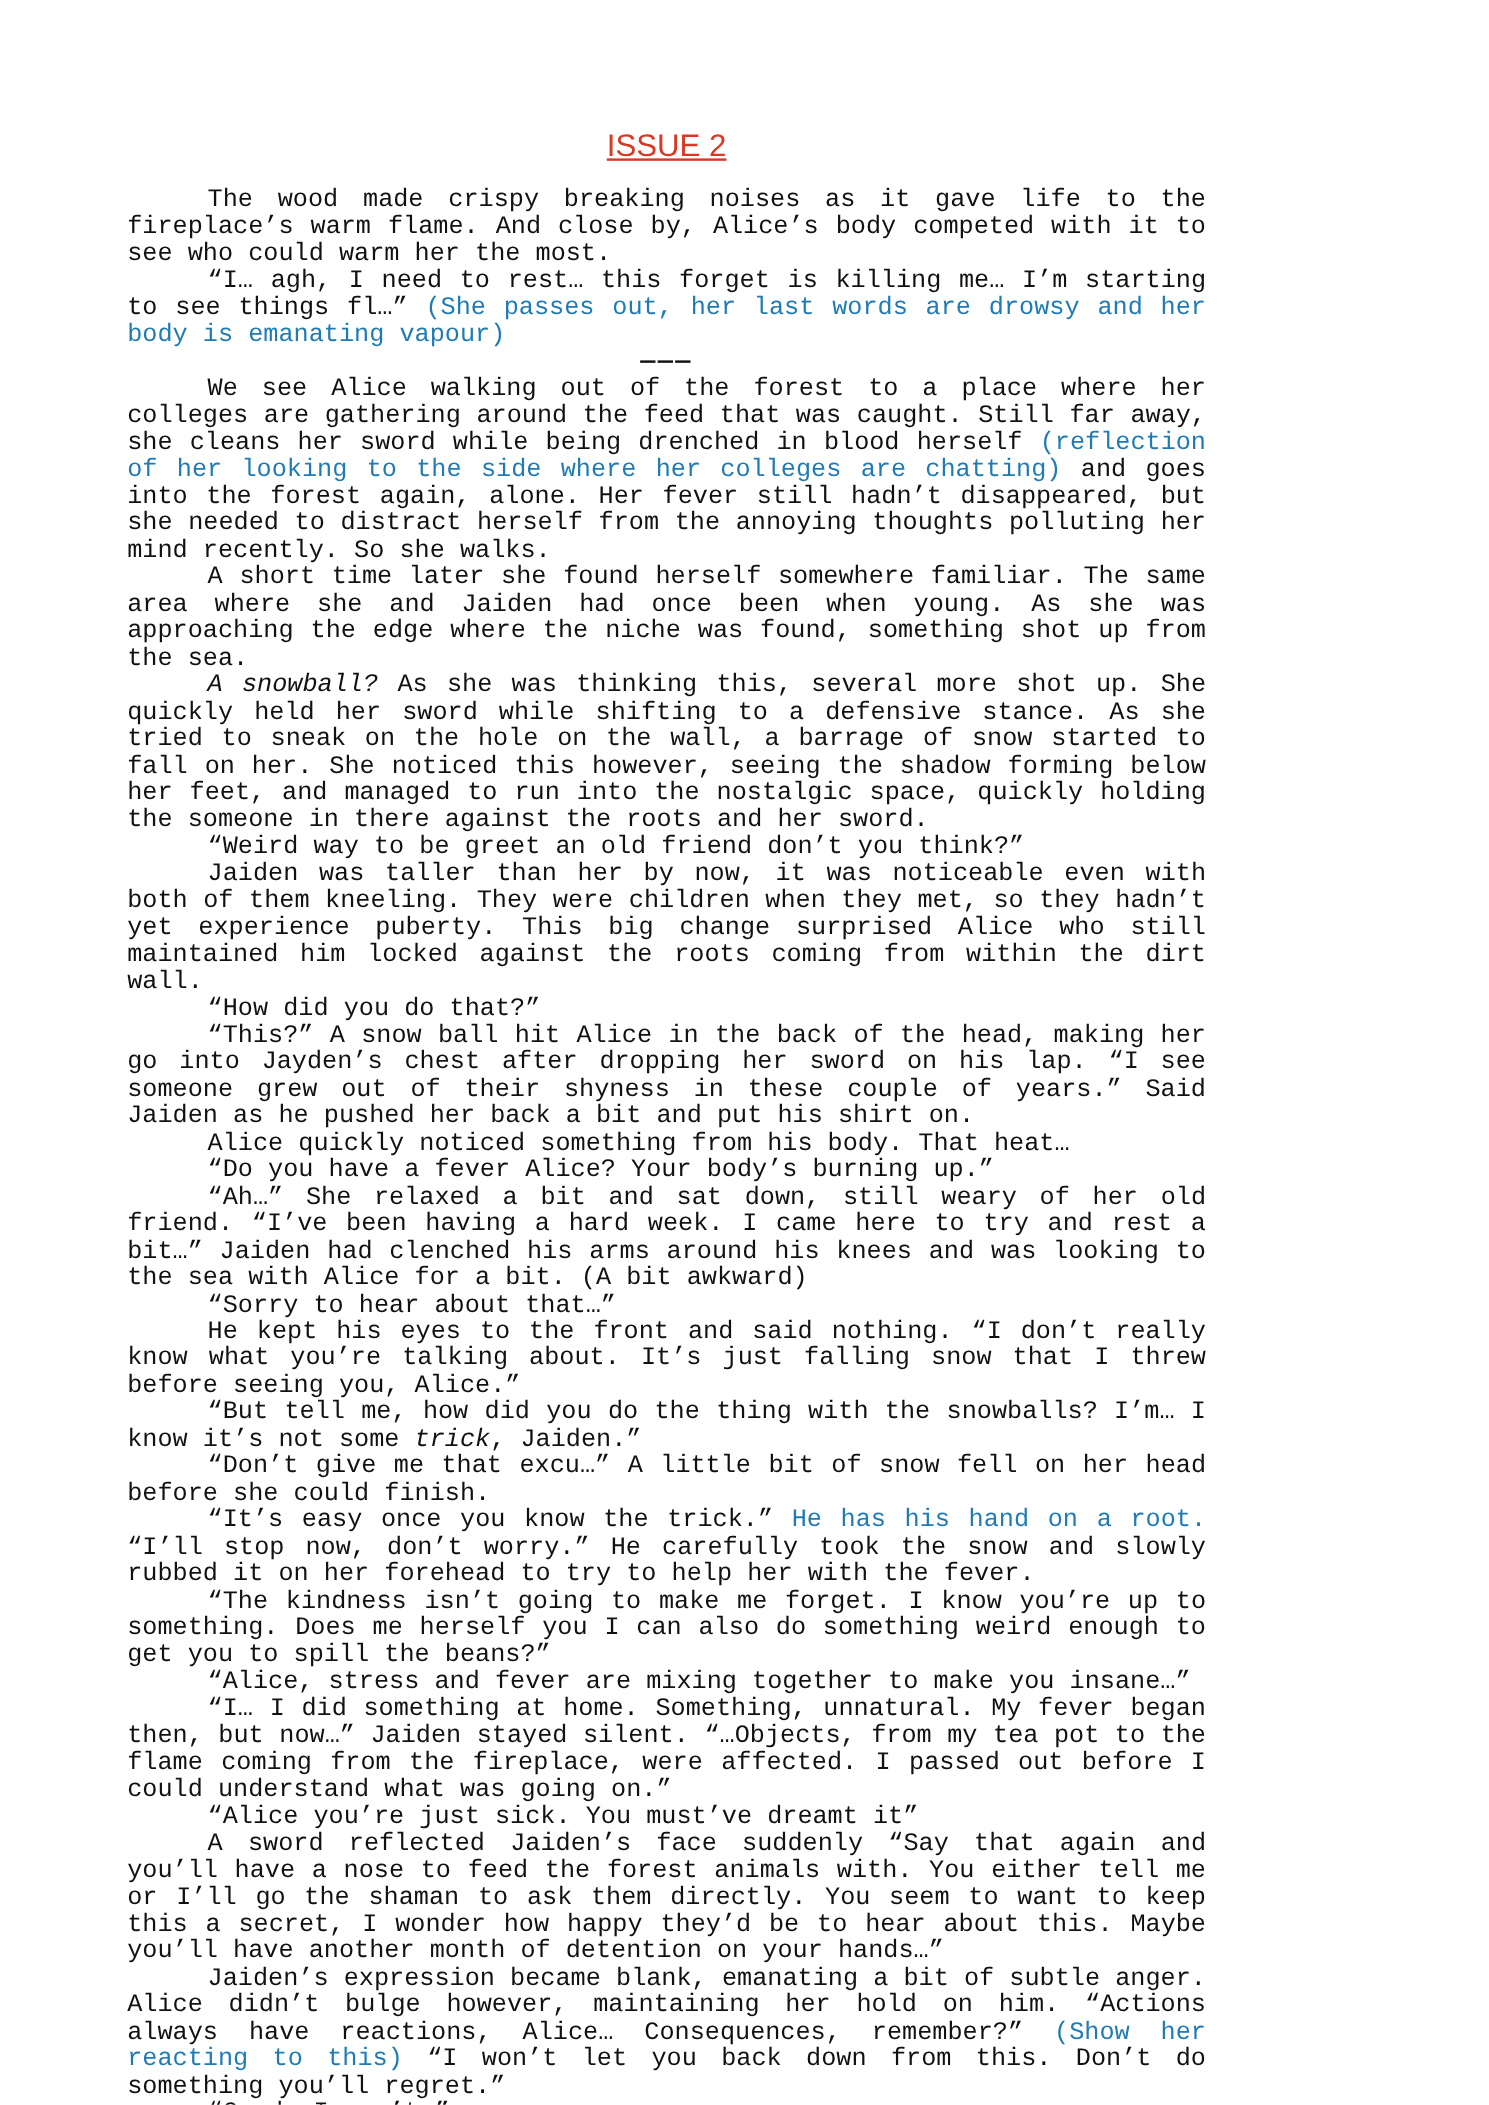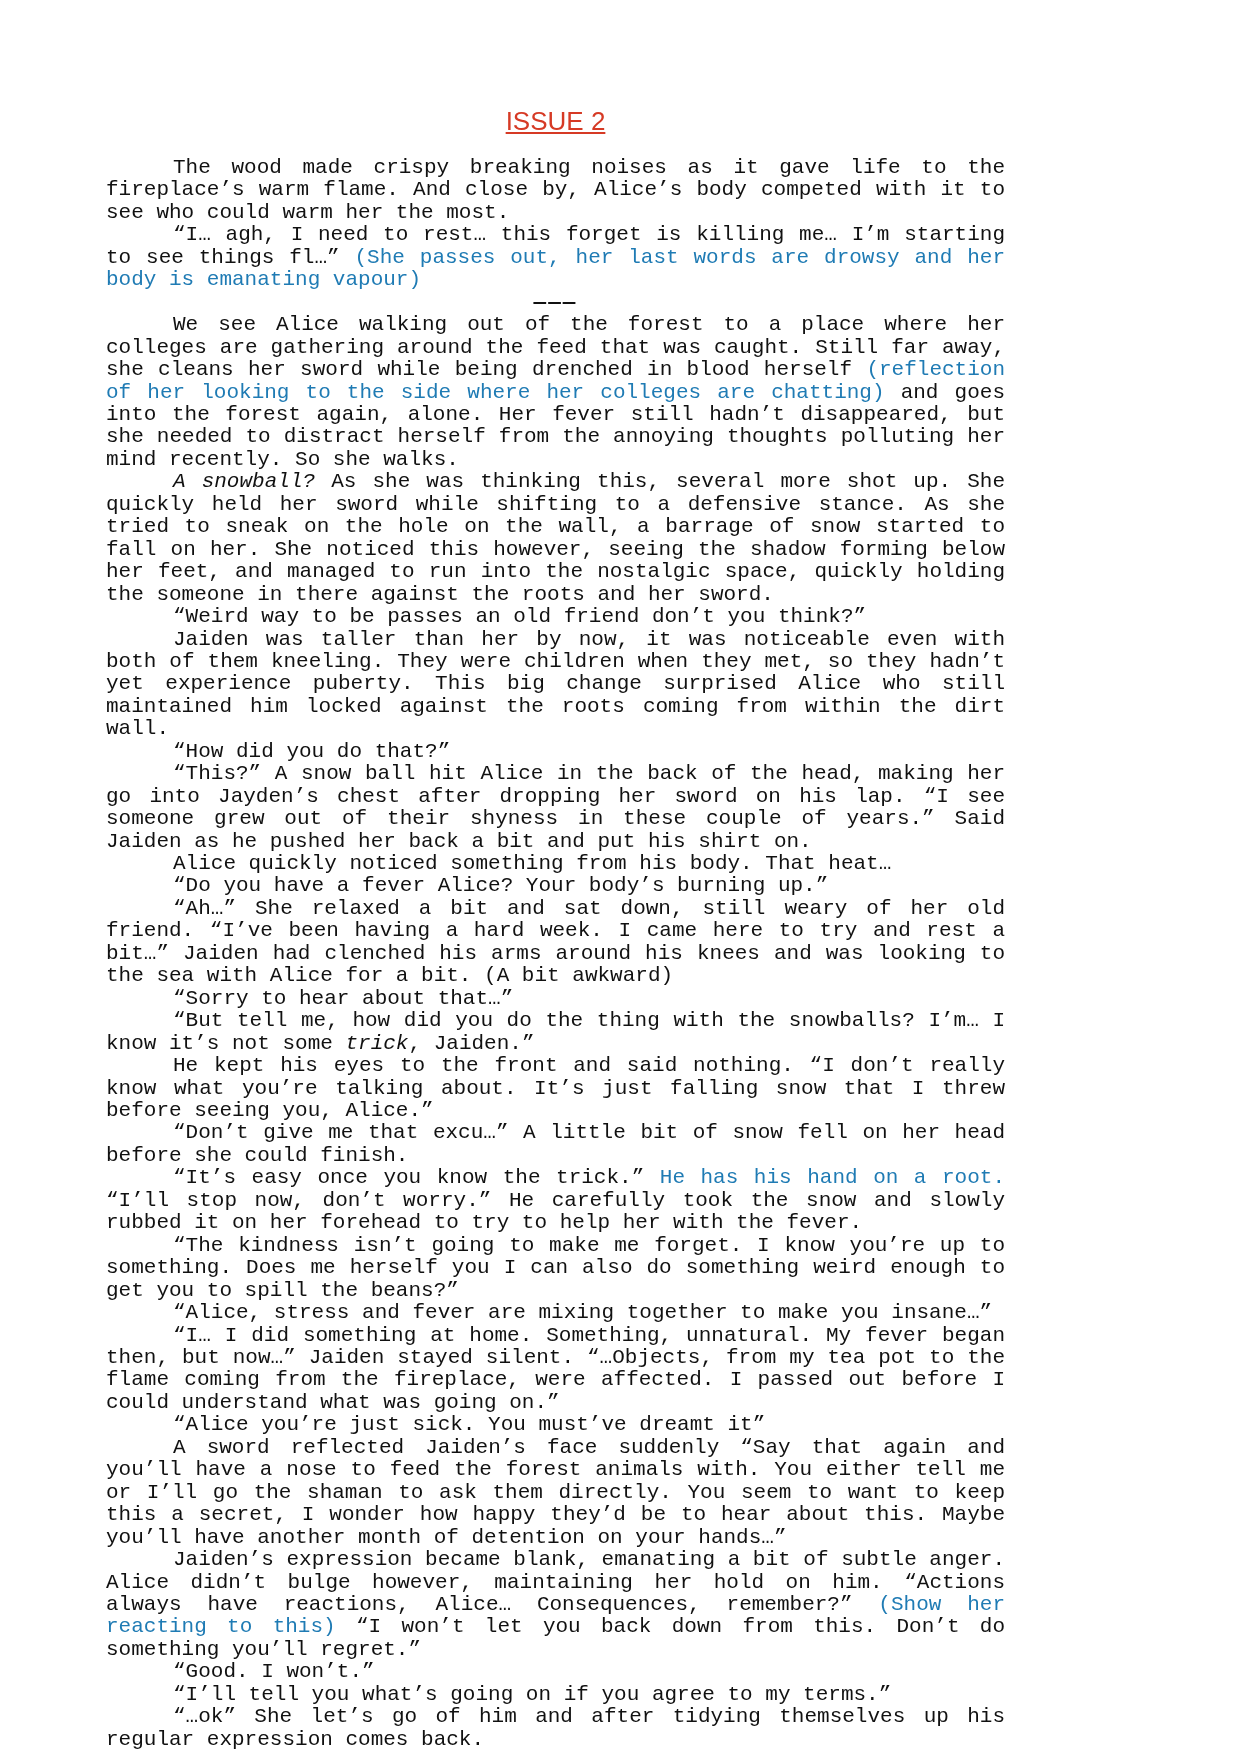--- a/index.html
+++ b/index.html
@@ -27,31 +27,32 @@
 </head>
 <body>
 
 <div class="page">
   <div class="title">ISSUE 2</div>
   <div class="body" id="doc-body">
       <p class="p"><span>The wood made crispy breaking noises as it gave life to the fireplace’s warm flame. And close by, Alice’s body competed with it to see who could warm her the most.</span></p>
       <p class="p"><span>“I… agh, I need to rest… this forget is killing me… I’m starting to see things fl…” </span><span class="note">(She passes out, her last words are drowsy and her body is emanating vapour)</span></p>
       <p class="divider">———</p>
       <p class="p"><span>We see Alice walking out of the forest to a place where her colleges are gathering around the feed that was caught. Still far away, she cleans her sword while being drenched in blood herself </span><span class="note">(reflection of her looking to the side where her colleges are chatting)</span><span> and goes into the forest again, alone. Her fever still hadn’t disappeared, but she needed to distract herself from the annoying thoughts polluting her mind recently. So she walks.</span></p>
+      <p class="p"><span>A short time later she found herself somewhere familiar. The same area where she and Jaiden had once been when young. As she was approaching the edge where the niche was found, something shot up from the sea.</span></p>
       <p class="p"><span class="em">A snowball?</span><span> As she was thinking this, several more shot up. She quickly held her sword while shifting to a defensive stance. As she tried to sneak on the hole on the wall, a barrage of snow started to fall on her. She noticed this however, seeing the shadow forming below her feet, and managed to run into the nostalgic space, quickly holding the someone in there against the roots and her sword.</span></p>
-      <p class="p"><span>“Weird way to be passes an old friend don’t you think?”</span></p>
+      <p class="p"><span>“Weird way to be greet an old friend don’t you think?”</span></p>
       <p class="p"><span>Jaiden was taller than her by now, it was noticeable even with both of them kneeling. They were children when they met, so they hadn’t yet experience puberty. This big change surprised Alice who still maintained him locked against the roots coming from within the dirt wall.</span></p>
       <p class="p"><span>“How did you do that?”</span></p>
       <p class="p"><span>“This?” A snow ball hit Alice in the back of the head, making her go into Jayden’s chest after dropping her sword on his lap. “I see someone grew out of their shyness in these couple of years.” Said Jaiden as he pushed her back a bit and put his shirt on.</span></p>
       <p class="p"><span>Alice quickly noticed something from his body. That heat…</span></p>
       <p class="p"><span>“Do you have a fever Alice? Your body’s burning up.”</span></p>
       <p class="p"><span>“Ah…” She relaxed a bit and sat down, still weary of her old friend. “I’ve been having a hard week. I came here to try and rest a bit…” Jaiden had clenched his arms around his knees and was looking to the sea with Alice for a bit. (A bit awkward)</span></p>
       <p class="p"><span>“Sorry to hear about that…”</span></p>
+      <p class="p"><span>He kept his eyes to the front and said nothing. “I don’t really know what you’re talking about. It’s just falling snow that I threw before seeing you, Alice.”</span></p>
       <p class="p"><span>“But tell me, how did you do the thing with the snowballs? I’m… I know it’s not some </span><span class="em">trick</span><span>, Jaiden.”</span></p>
-      <p class="p"><span>He kept his eyes to the front and said nothing. “I don’t really know what you’re talking about. It’s just falling snow that I threw before seeing you, Alice.”</span></p>
       <p class="p"><span>“Don’t give me that excu…” A little bit of snow fell on her head before she could finish.</span></p>
       <p class="p"><span>“It’s easy once you know the trick.” </span><span class="note">He has his hand on a root.</span><span> “I’ll stop now, don’t worry.” He carefully took the snow and slowly rubbed it on her forehead to try to help her with the fever.</span></p>
       <p class="p"><span>“The kindness isn’t going to make me forget. I know you’re up to something. Does me herself you I can also do something weird enough to get you to spill the beans?”</span></p>
       <p class="p"><span>“Alice, stress and fever are mixing together to make you insane…”</span></p>
       <p class="p"><span>“I… I did something at home. Something, unnatural. My fever began then, but now…” Jaiden stayed silent. “…Objects, from my tea pot to the flame coming from the fireplace, were affected. I passed out before I could understand what was going on.”</span></p>
       <p class="p"><span>“Alice you’re just sick. You must’ve dreamt it”</span></p>
       <p class="p"><span>A sword reflected Jaiden’s face suddenly “Say that again and you’ll have a nose to feed the forest animals with. You either tell me or I’ll go the shaman to ask them directly. You seem to want to keep this a secret, I wonder how happy they’d be to hear about this. Maybe you’ll have another month of detention on your hands…”</span></p>
       <p class="p"><span>Jaiden’s expression became blank, emanating a bit of subtle anger. Alice didn’t bulge however, maintaining her hold on him. “Actions always have reactions, Alice… Consequences, remember?” </span><span class="note">(Show her reacting to this)</span><span> “I won’t let you back down from this. Don’t do something you’ll regret.”</span></p>
       <p class="p"><span>“Good. I won’t.”</span></p>
       <p class="p"><span>“I’ll tell you what’s going on if you agree to my terms.”</span></p>

